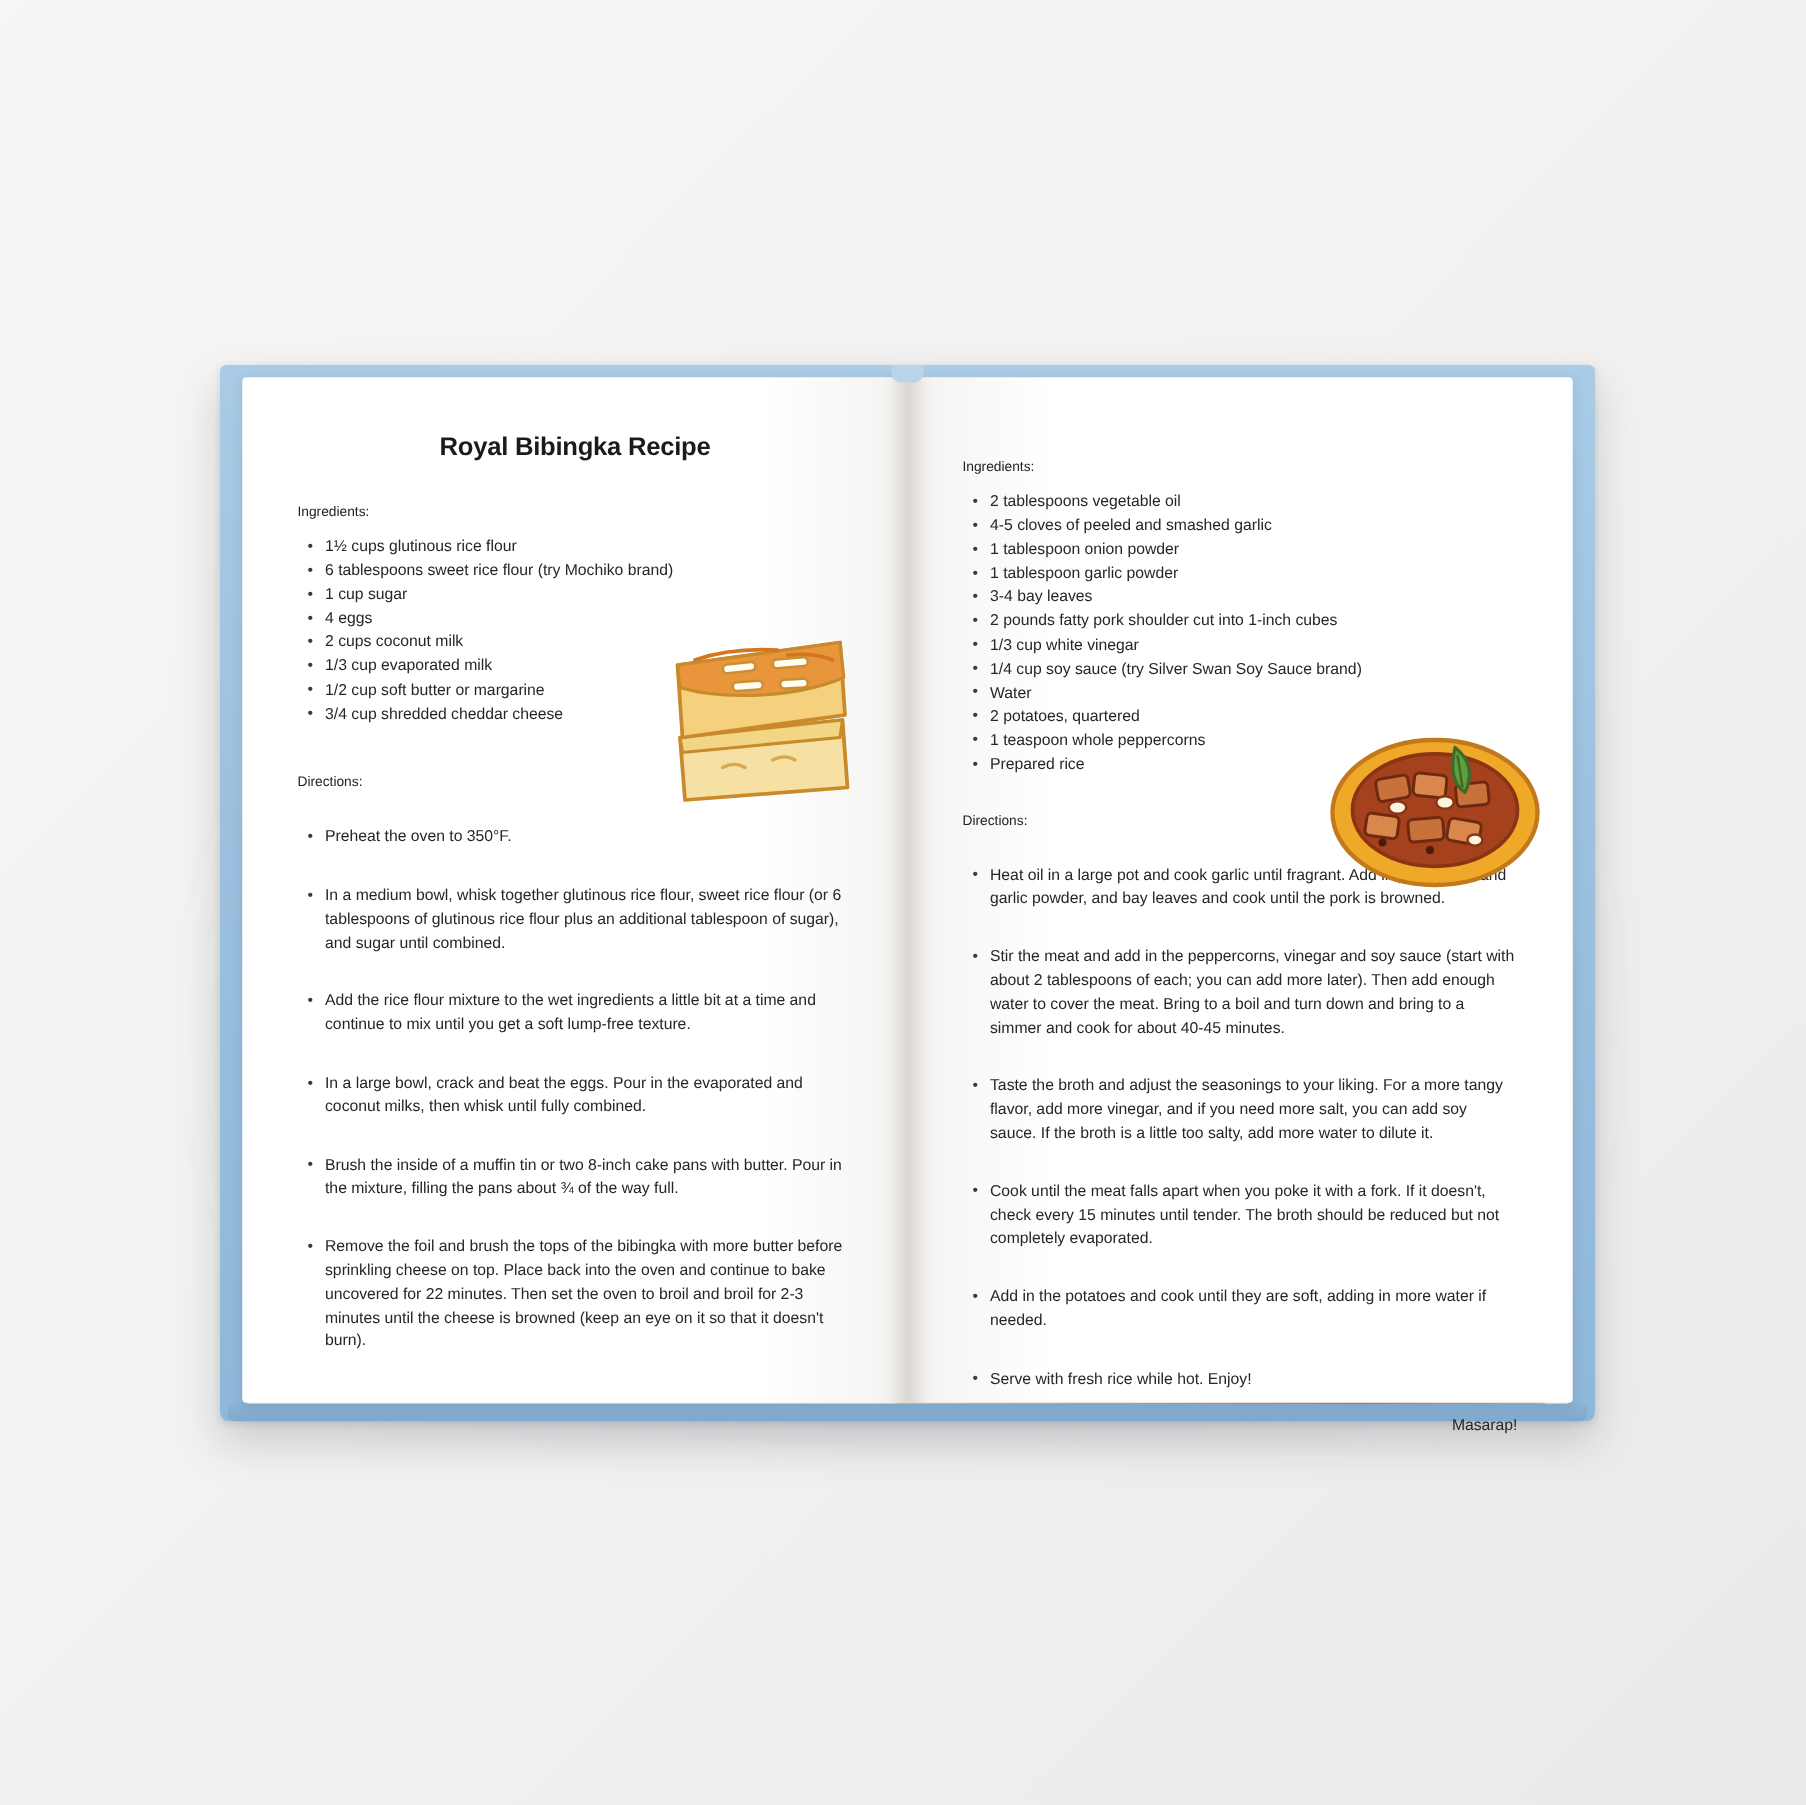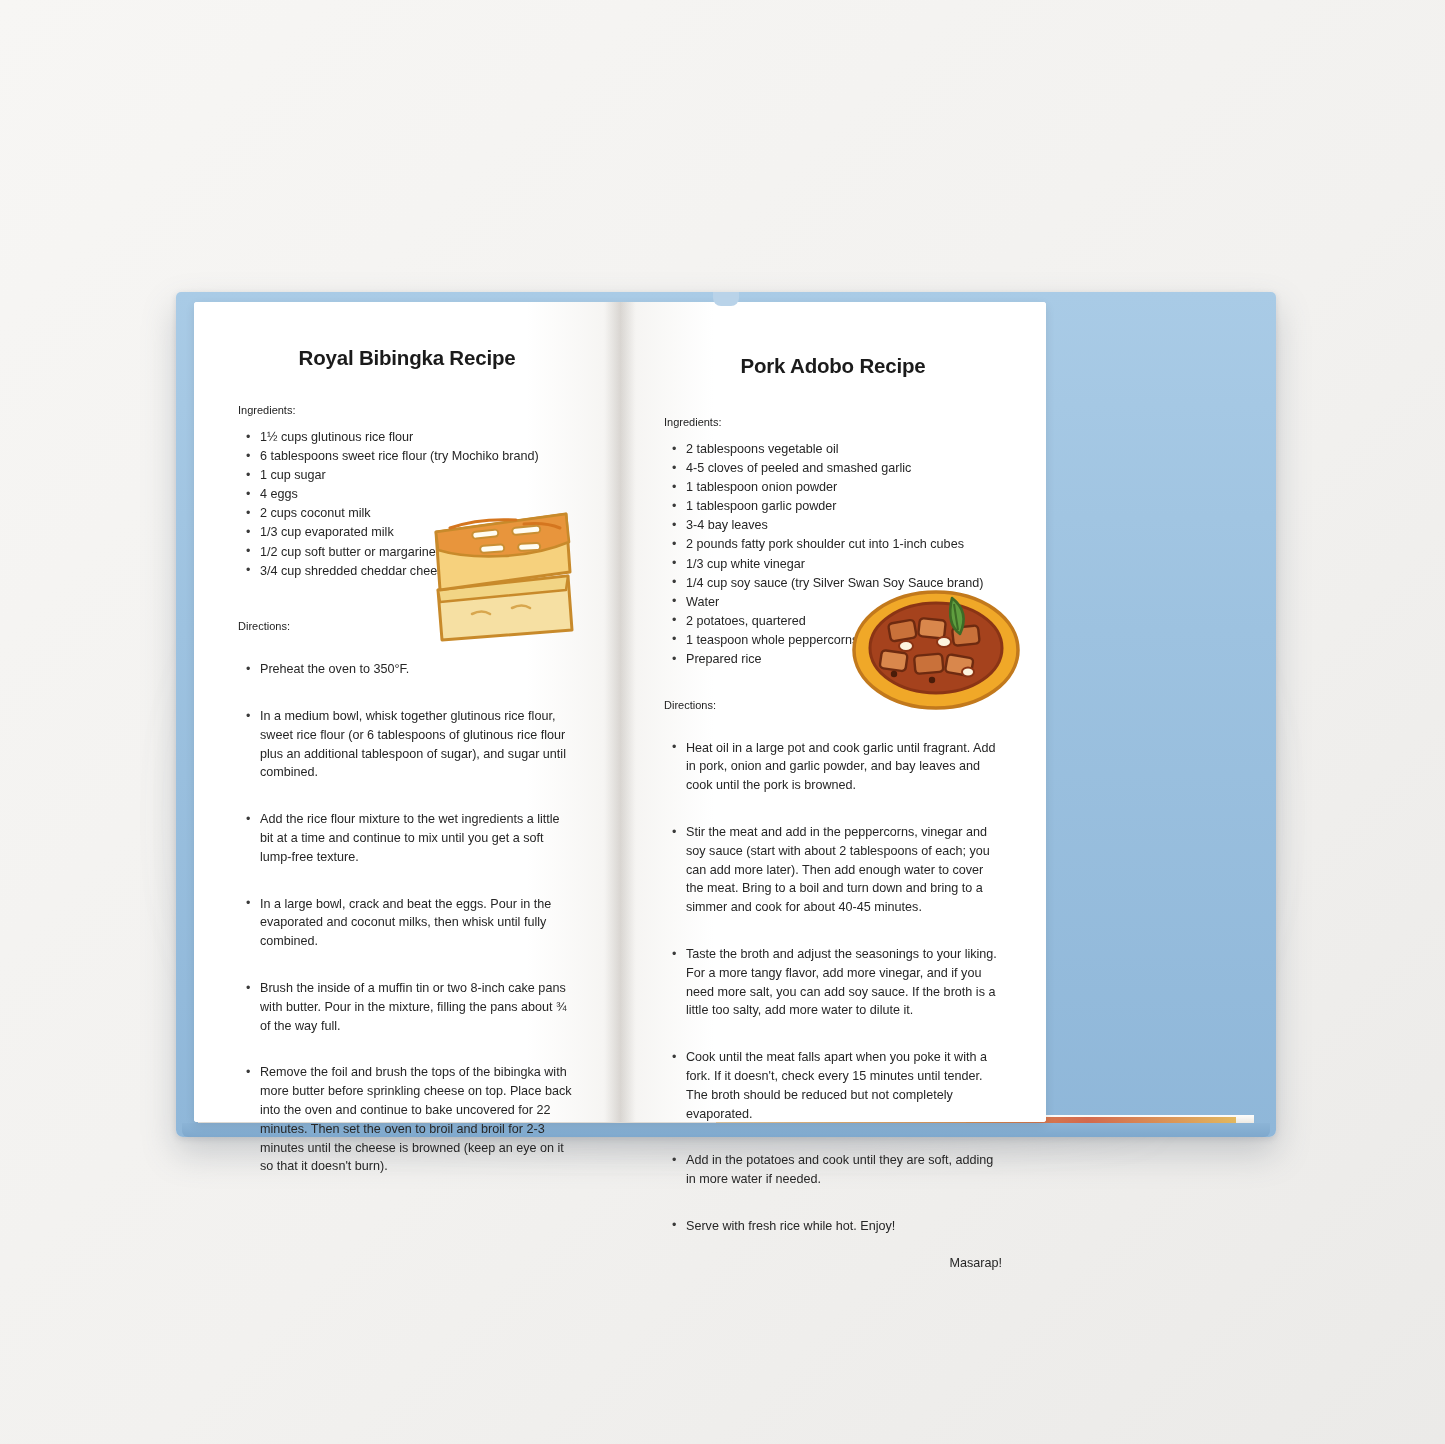--- a/index.html
+++ b/index.html
@@ -79,21 +79,21 @@
     width: 270px;
     height: 10px;
     background: linear-gradient(90deg, #d9853f 0%, #cf5a3c 45%, #e0b14f 100%);
     opacity: .9;
   }
 
   .pages {
     position: absolute;
     left: 18px;
     top: 10px;
-    width: 852px;
+    width: 1064px;
     height: 820px;
     display: flex;
     background: #fff;
     border-radius: 3px;
     box-shadow: 0 3px 10px rgba(0,0,0,0.10);
   }
   .page {
     position: relative;
     width: 532px;
     height: 820px;
@@ -253,21 +253,20 @@
             <rect x="52" y="34" width="26" height="7" rx="3.5" fill="#fffdf2" stroke="#c98f33" stroke-width="2" transform="rotate(-6 52 34)"></rect>
             <rect x="92" y="30" width="28" height="7" rx="3.5" fill="#fffdf2" stroke="#c98f33" stroke-width="2" transform="rotate(-5 92 30)"></rect>
             <rect x="60" y="48" width="24" height="7" rx="3.5" fill="#fffdf2" stroke="#c98f33" stroke-width="2" transform="rotate(-4 60 48)"></rect>
             <rect x="98" y="46" width="22" height="7" rx="3.5" fill="#fffdf2" stroke="#c98f33" stroke-width="2" transform="rotate(-3 98 46)"></rect>
           </svg>
         </div>
       </div>
 
       <div class="page right">
 
-        <h1 class="recipe-title">Pork Adobo Recipe</h1>
 
         <div class="ing-wrap">
           <div class="section-label ingredients">Ingredients:</div>
           <ul class="list ingredients">
             <li>2 tablespoons vegetable oil</li>
             <li>4-5 cloves of peeled and smashed garlic</li>
             <li>1 tablespoon onion powder</li>
             <li>1 tablespoon garlic powder</li>
             <li>3-4 bay leaves</li>
             <li>2 pounds fatty pork shoulder cut into 1-inch cubes</li>

